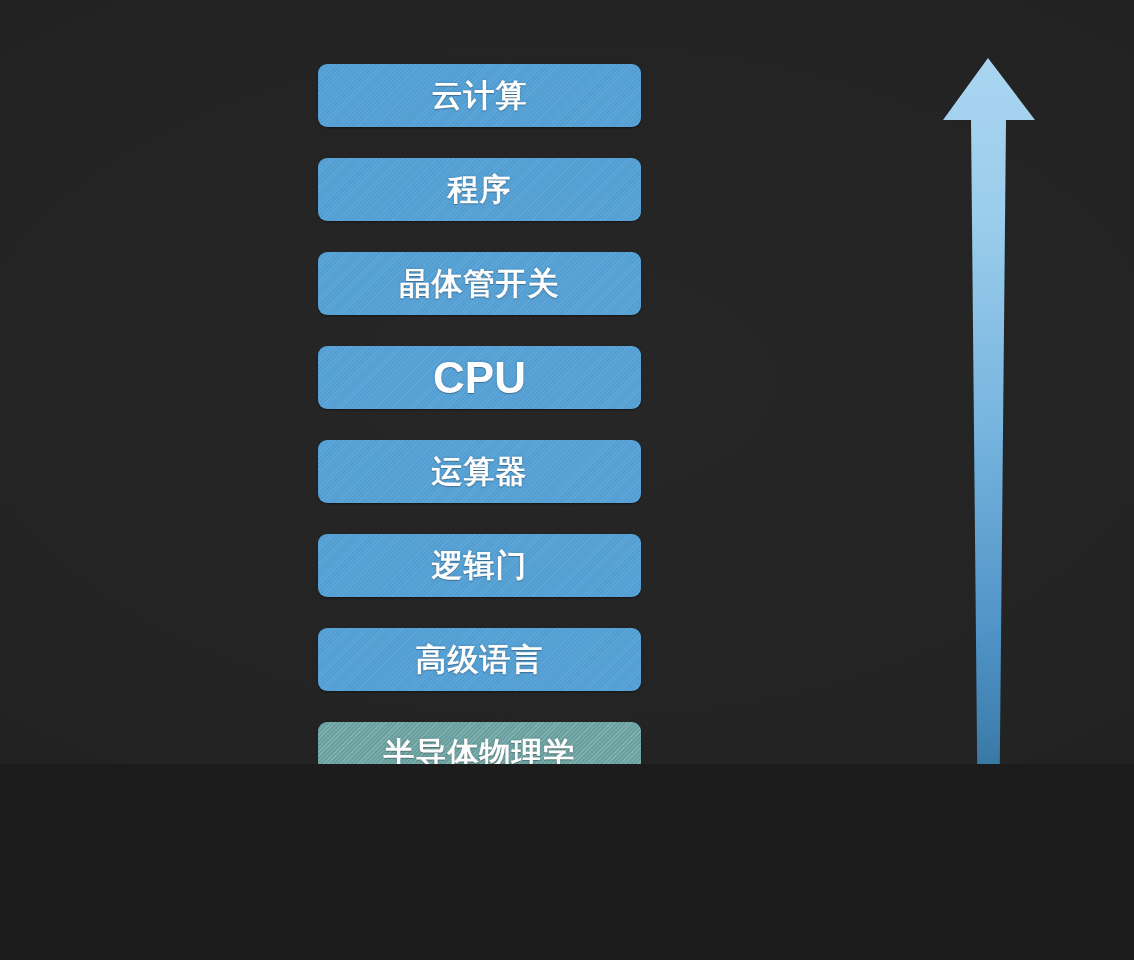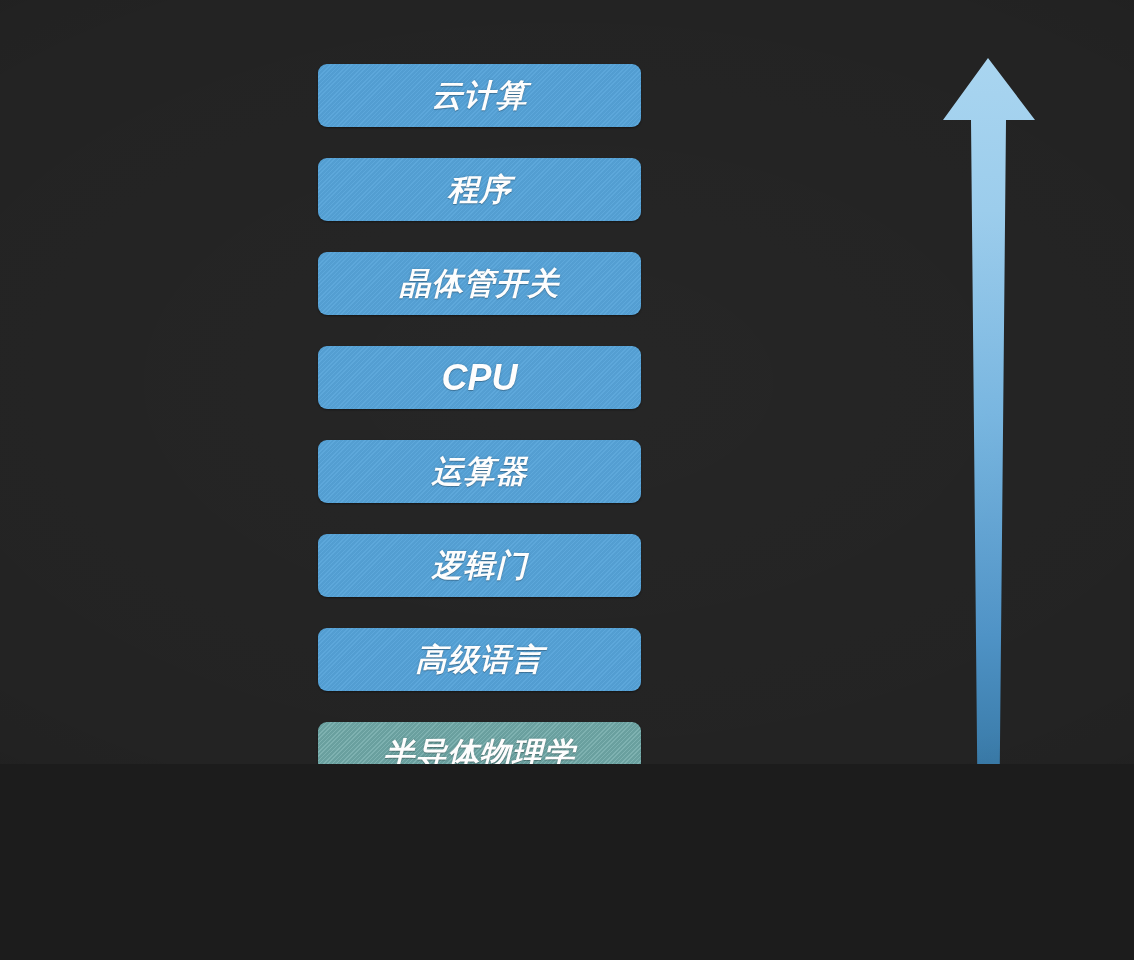--- a/index.html
+++ b/index.html
@@ -10,21 +10,20 @@
   body {
     font-family: "Liberation Sans", "DejaVu Sans", sans-serif;
   }
 
   #stage {
     position: relative;
     width: 1134px;
     height: 764px;
     background: #232323;
     overflow: hidden;
-    font-style: italic;
   }
 
   
   #stage::after {
     content: "";
     position: absolute;
     inset: 0;
     pointer-events: none;
     background:
       radial-gradient(ellipse 120% 100% at 50% 50%,
@@ -89,21 +88,21 @@
     font-size: 31px;
     font-weight: 700;
     letter-spacing: 1px;
     line-height: 1;
     white-space: nowrap;
     text-shadow:
       0 1px 0 rgba(0,0,0,0.22),
       0 0 3px rgba(0,0,0,0.18);
   }
   .layer-label.is-latin {
-    font-size: 36px;
+    font-size: 44px;
     letter-spacing: 0px;
     font-stretch: condensed;
   }
 
   
   #progress-arrow {
     position: absolute;
     left: 940px;
     top: 56px;
     width: 98px;

